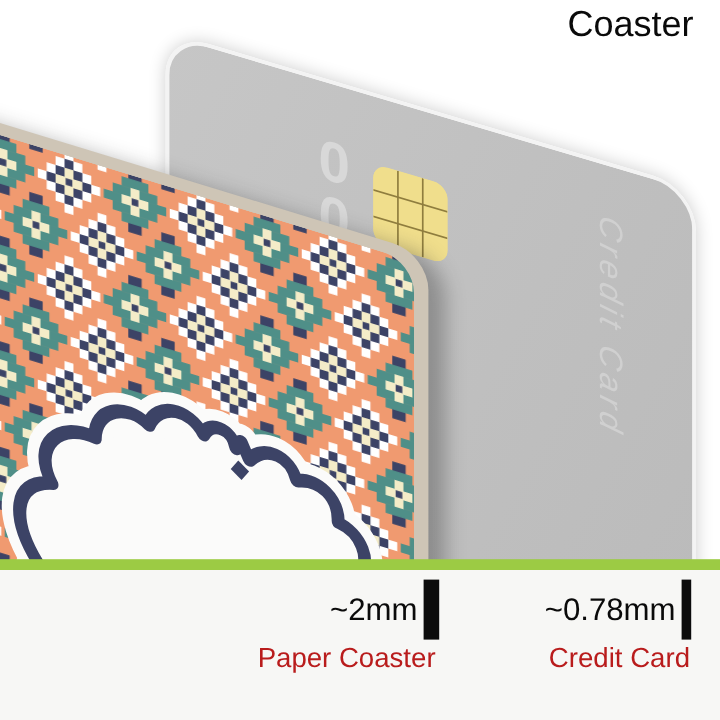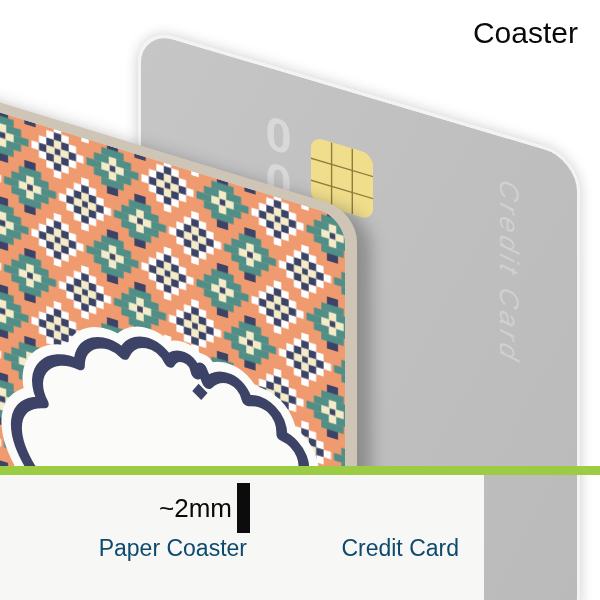--- a/index.html
+++ b/index.html
@@ -44,33 +44,33 @@
     border-radius:0 26px 0 0;overflow:hidden;
   }
   .coaster-pattern svg{display:block;width:100%;height:100%;}
   .coaster-label{
     position:absolute;left:58px;top:205px;width:340px;height:260px;
     transform:rotate(-10deg);transform-origin:0 0;
   }
 
   
   .title{
-    position:absolute;top:16px;right:22px;text-align:right;
+    position:absolute;top:4px;right:22px;text-align:right;
     font-size:30px;line-height:1.12;color:#0a0a0a;z-index:6;
   }
 
   
   .divider{position:absolute;left:0;top:466px;width:600px;height:9px;background:#9ccb44;z-index:5;}
-  .panel{position:absolute;left:0;top:475px;width:484px;height:125px;background:#f7f7f5;z-index:5;}
+  .panel{position:absolute;left:0;top:475px;width:600px;height:125px;background:#f7f7f5;z-index:5;}
   .measure{position:absolute;display:flex;align-items:flex-start;}
   .measure .val{font-size:26px;color:#0a0a0a;line-height:50px;margin-right:5px;}
   .bar{background:#0c0c0c;height:50px;}
   .bar.thick{width:13px;}
   .bar.thin{width:8px;}
-  .mlabel{position:absolute;font-size:23px;color:#0c4a6e;white-space:nowrap;}
+  .mlabel{position:absolute;font-size:23px;color:#b91c1c;white-space:nowrap;}
 </style>
 </head>
 <body>
 
 <div class="stage">
 
   <div class="card">
     <div class="card-num">0000</div>
     <div class="chip">
       <svg width="62" height="66" viewBox="0 0 62 66">
@@ -175,16 +175,20 @@
 
   <div class="divider"></div>
 
   <div class="panel">
     <div class="measure" style="right:234px;top:8px;">
       <span class="val">~2mm</span>
       <span class="bar thick"></span>
     </div>
     <div class="mlabel" style="right:237px;top:60px;">Paper Coaster</div>
 
+    <div class="measure" style="right:24px;top:8px;">
+      <span class="val">~0.78mm</span>
+      <span class="bar thin"></span>
+    </div>
     <div class="mlabel" style="right:25px;top:60px;">Credit Card</div>
   </div>
 
 </div>
 
 </body></html>

